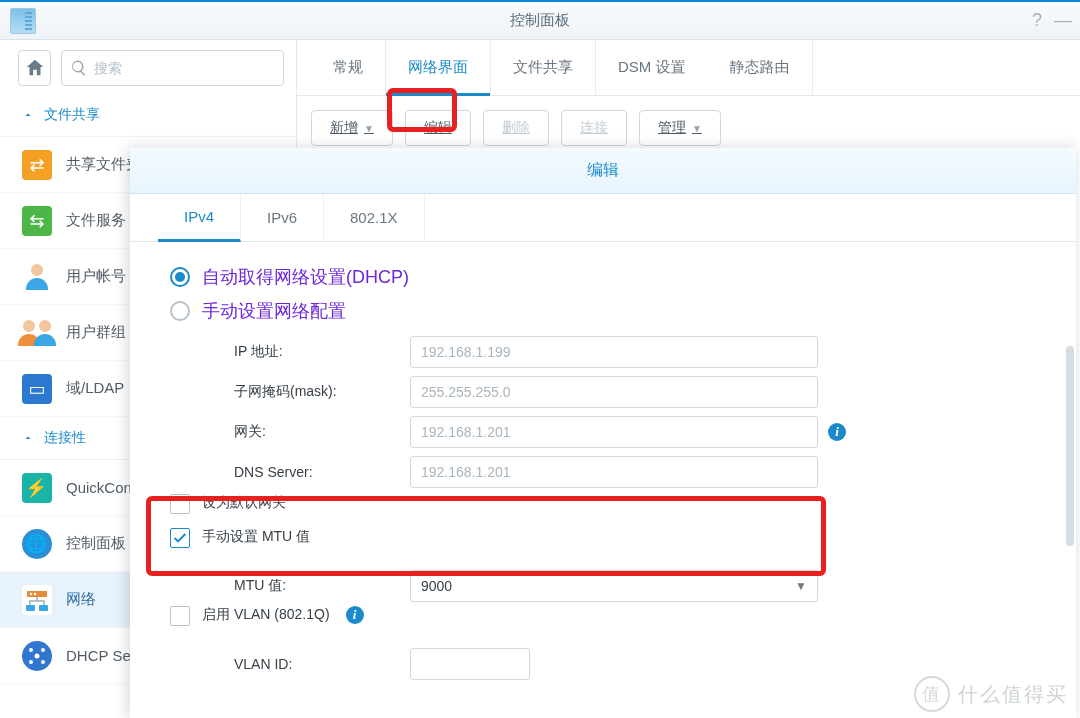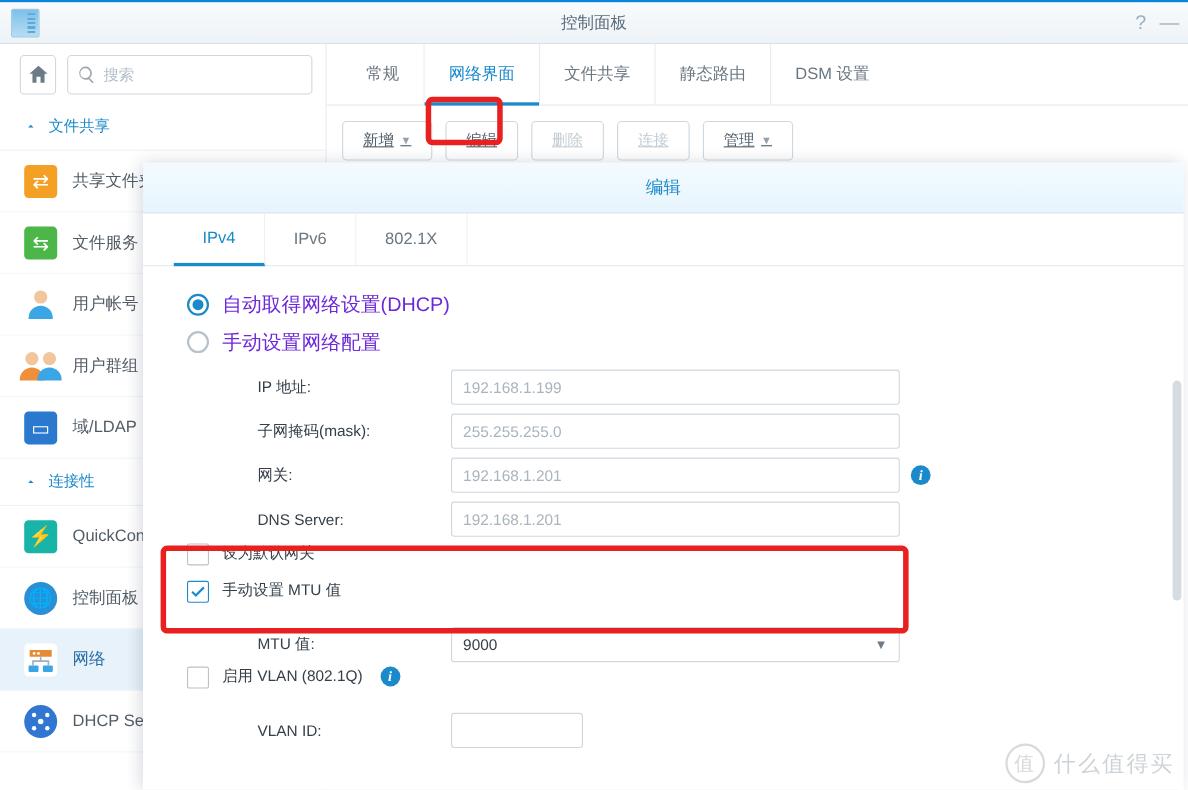--- a/index.html
+++ b/index.html
@@ -203,22 +203,22 @@
       </div>
       <span>DHCP Server</span>
     </div>
   </div>
 
   <div class="right">
     <div class="tabs-top">
       <div class="tab">常规</div>
       <div class="tab active">网络界面</div>
       <div class="tab">文件共享</div>
+      <div class="tab" style="border-right:none;">DSM 设置</div>
       <div class="tab">静态路由</div>
-      <div class="tab" style="border-right:none;">DSM 设置</div>
     </div>
     <div class="toolbar">
       <div class="tbtn">
           <span>新增</span>
           <span class="caret">▼</span>
         </div>
       <div class="tbtn">
           <span>编辑</span>
         </div>
       <div class="tbtn disabled">

